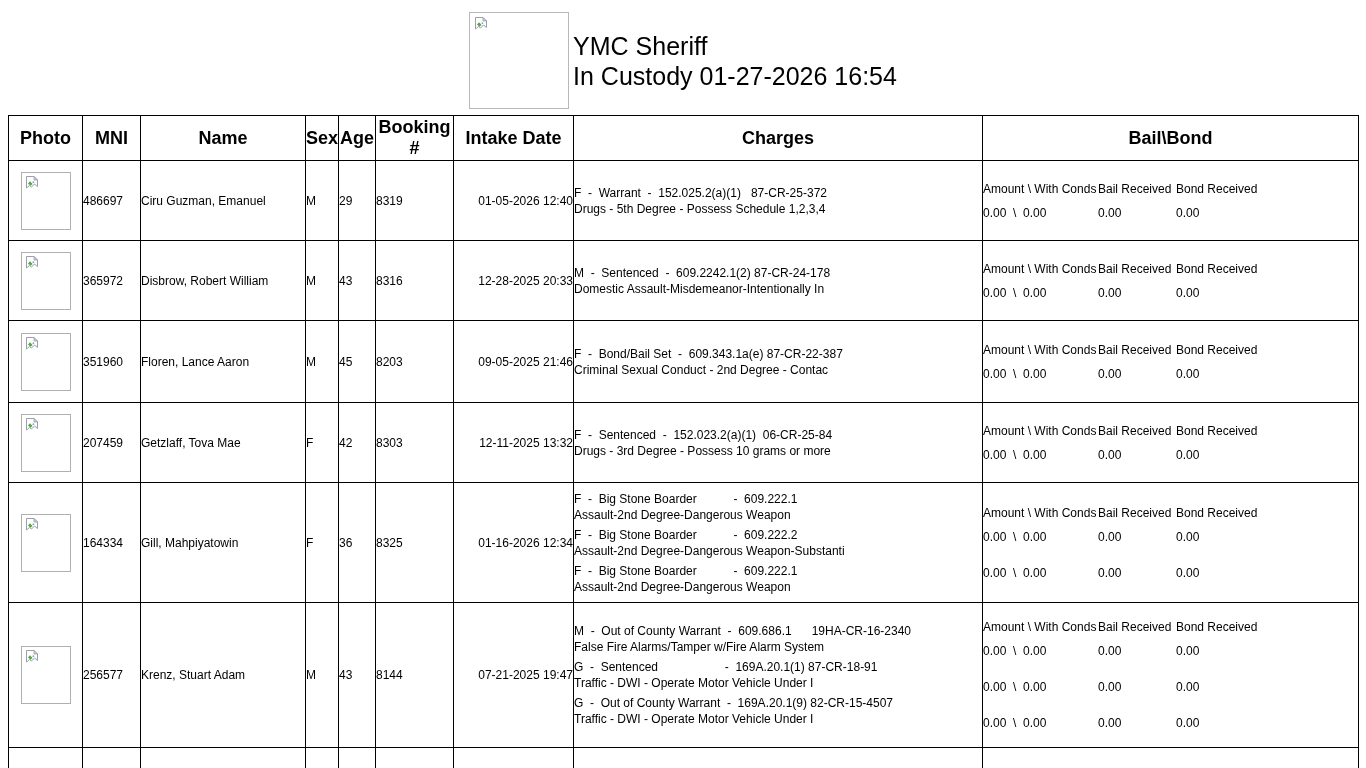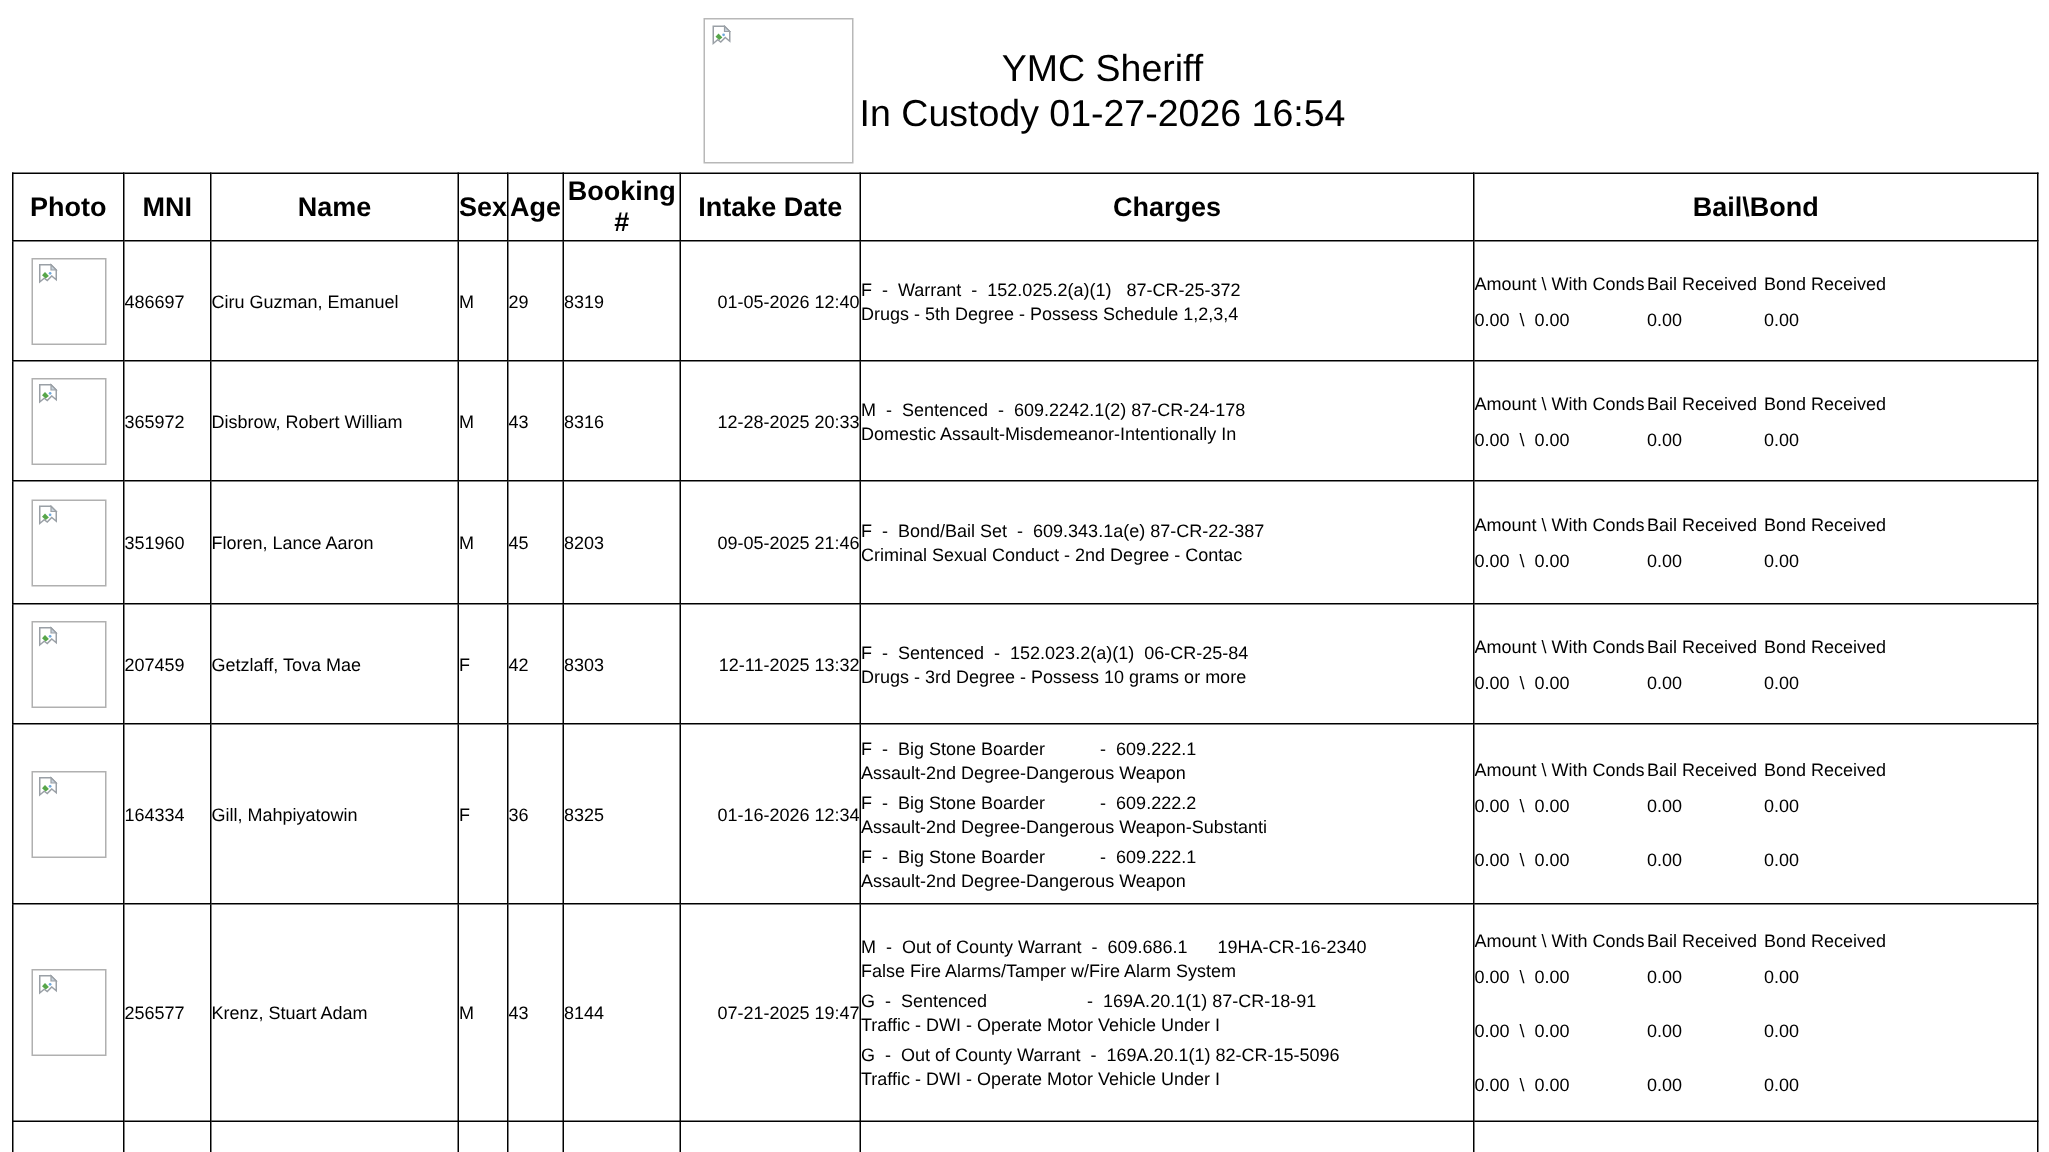--- a/index.html
+++ b/index.html
@@ -17,21 +17,20 @@
     padding-top: 12px; margin-bottom: 6px;
   }
   .logo-box {
     width: 100px; height: 97px;
     border: 1px solid #b8b8b8;
     background: #fff;
     flex: 0 0 auto;
     padding: 3px;
   }
   .title-block {
-    text-align: center;
     font-size: 25px;
     line-height: 30px;
     margin-left: 4px;
   }
   
   .broken-ico { display: inline-block; vertical-align: top; }
   
   table.roster {
     border-collapse: collapse;
     table-layout: fixed;
@@ -340,21 +339,21 @@
       <div>
             <div class="charge">
     <div>M  -  Out of County Warrant  -  609.686.1      19HA-CR-16-2340</div>
     <div>False Fire Alarms/Tamper w/Fire Alarm System</div>
   </div>
             <div class="charge">
     <div>G  -  Sentenced                    -  169A.20.1(1) 87-CR-18-91</div>
     <div>Traffic - DWI - Operate Motor Vehicle Under I</div>
   </div>
             <div class="charge">
-    <div>G  -  Out of County Warrant  -  169A.20.1(1) 82-CR-15-5096</div>
+    <div>G  -  Out of County Warrant  -  169A.20.1(9) 82-CR-15-4507</div>
     <div>Traffic - DWI - Operate Motor Vehicle Under I</div>
   </div>
           </div>
     </td>
     <td class="c-bail">
       <div class="bail-head">
         <span class="bail-col1">Amount \ With Conds</span><span class="bail-col2">Bail Received</span><span class="bail-col3">Bond Received</span>
       </div>
       <div>
             <div class="bail-row">

